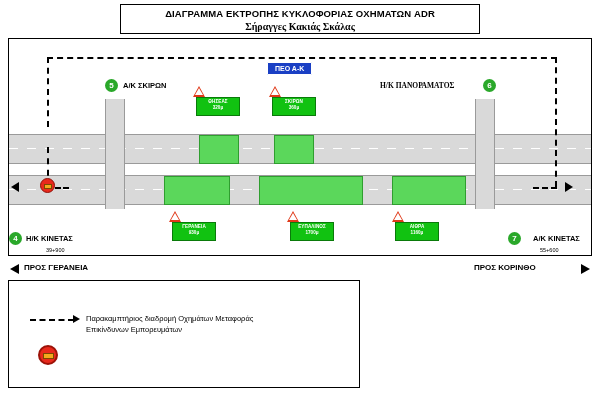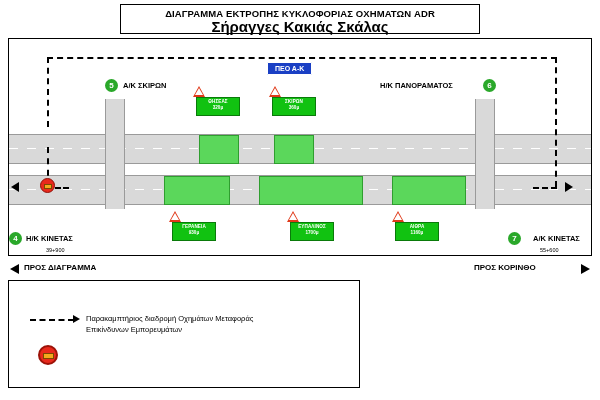--- a/index.html
+++ b/index.html
@@ -31,24 +31,25 @@
     padding-top: 2px;
   }
   .title-line1 {
     font-size: 9.5px;
     font-weight: bold;
     color: #000;
     line-height: 13px;
     letter-spacing: 0.1px;
   }
   .title-line2 {
-    font-size: 15px;
+    font-size: 10px;
     font-weight: bold;
     color: #000;
     line-height: 13px;
+    font-family: Liberation Serif, serif;
   }
   
   .diagram-frame {
     position: absolute;
     left: 8px;
     top: 38px;
     width: 584px;
     height: 218px;
     border: 1px solid #000;
     background: #fff;
@@ -347,21 +348,21 @@
     <div class="detour-v" style="left:38px; top:108px; height:40px;"></div>
     <div class="detour" style="left:38px; top:148px; width:22px;"></div>
     <div class="detour" style="left:524px; top:148px; width:24px;"></div>
     <div class="arrow-right" style="left:556px; top:143px;"></div>
 
     <div class="blue-sign" style="left:258px; top:23px;">ΠΕΟ Α-Κ</div>
 
     <div class="circle-num" style="left:96px; top:40px;">5</div>
     <div class="lbl" style="left:114px; top:42px;">Α/Κ ΣΚΙΡΩΝ</div>
 
-    <div class="lbl" style="left:371px; top:42px;">Η/Κ ΠΑΝΟΡΑΜΑΤΟΣ</div>
+    <div class="lbl" style="left:371px; top:42px;font-family:Liberation Serif, serif;">Η/Κ ΠΑΝΟΡΑΜΑΤΟΣ</div>
     <div class="circle-num" style="left:474px; top:40px;">6</div>
 
     <div class="tri" style="left:184px; top:47px;">
       <div class="tri-inner" style="left:-4px; top:2px;"></div>
     </div>
     <div class="tunnel-sign" style="left:187px; top:58px;">
       <span class="nm">ΘΗΣΕΑΣ</span>
       <span class="ln">320μ</span>
     </div>
 
@@ -405,21 +406,21 @@
 
   <div class="circle-num" style="left:9px; top:232px;">4</div>
   <div class="lbl" style="left:26px; top:234px;">Η/Κ ΚΙΝΕΤΑΣ</div>
   <div class="lbl-sm" style="left:46px; top:247px;">39+900</div>
 
   <div class="circle-num" style="left:508px; top:232px;">7</div>
   <div class="lbl" style="left:533px; top:234px;">Α/Κ ΚΙΝΕΤΑΣ</div>
   <div class="lbl-sm" style="left:540px; top:247px;">55+600</div>
 
   <div class="dir-arrow-l" style="left:10px; top:264px;"></div>
-  <div class="dir-text" style="left:24px; top:263px;">ΠΡΟΣ ΔΙΑΓΡΑΜΜΑ</div>
+  <div class="dir-text" style="left:24px; top:263px;">ΠΡΟΣ ΓΕΡΑΝΕΙΑ</div>
   <div class="dir-text" style="left:474px; top:263px;">ΠΡΟΣ ΚΟΡΙΝΘΟ</div>
   <div class="dir-arrow-r" style="left:581px; top:264px;"></div>
 
   <div class="legend-title">ΥΠΟΜΝΗΜΑ</div>
   <div class="legend-box"></div>
 
   <div class="legend-dash"></div>
   <div class="legend-dash-arrow"></div>
   <div class="legend-text" style="left:86px; top:313px; width:255px;">Παρακαμπτήριος διαδρομή  Οχημάτων Μεταφοράς</div>
   <div class="legend-text" style="left:86px; top:324px; width:255px;">Επικίνδυνων Εμπορευμάτων</div>

